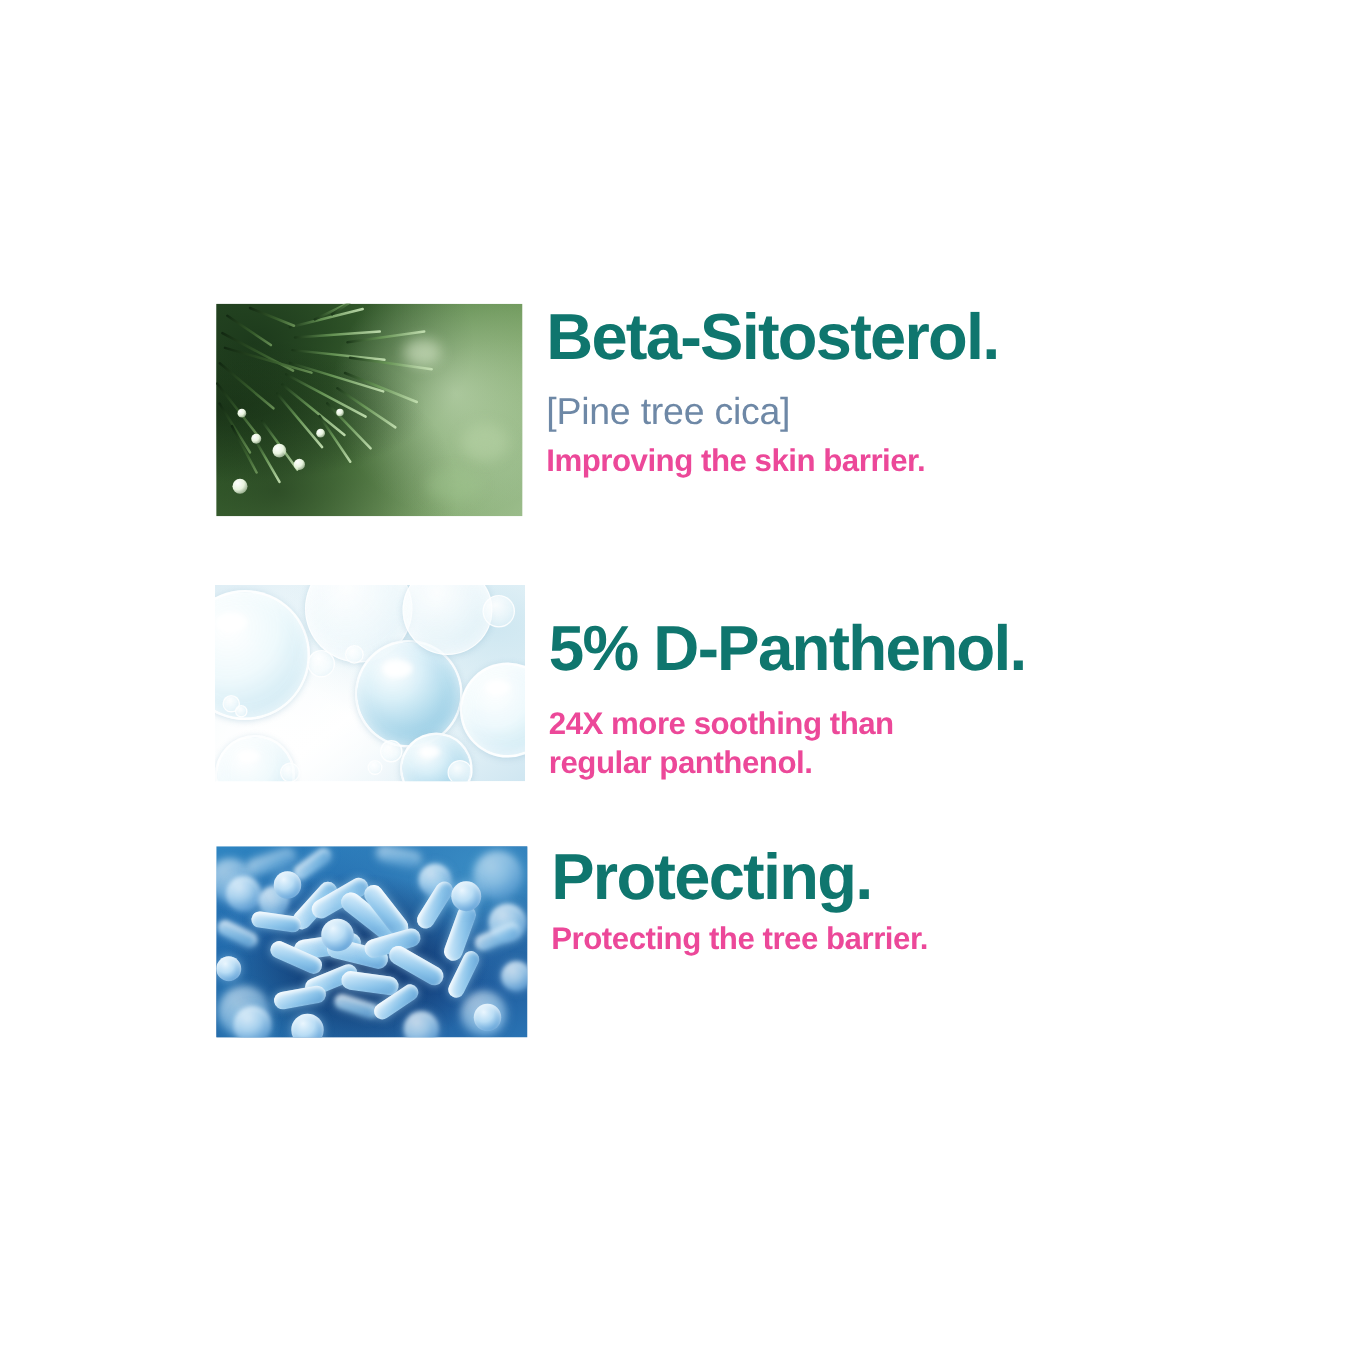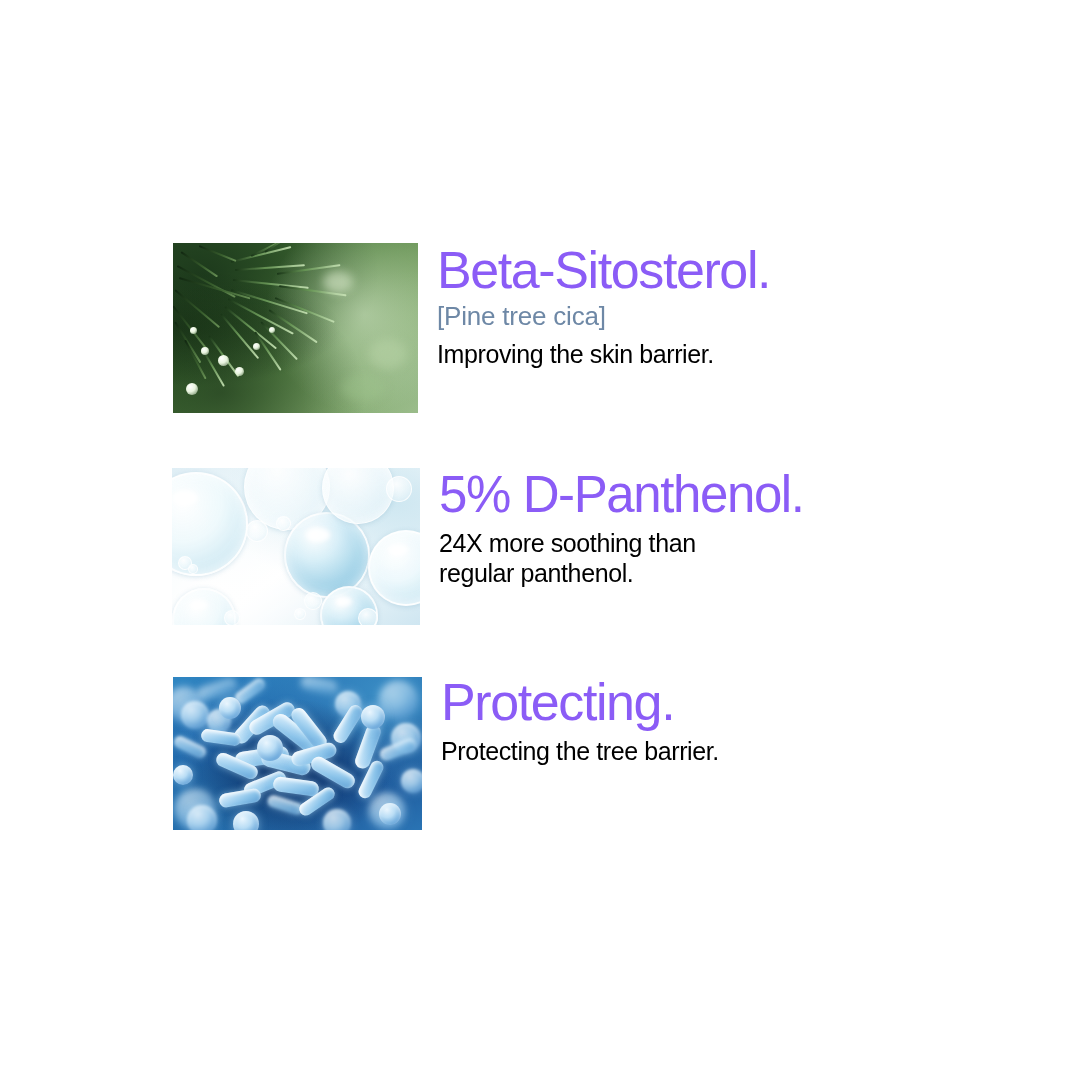--- a/index.html
+++ b/index.html
@@ -22,21 +22,21 @@
     background: #ffffff;
   }
 
   
   .row {
     position: absolute;
     display: flex;
     align-items: flex-start;
   }
   #row-0 { left: 173px; top: 243px; }
-  #row-1 { left: 172px; top: 468px; }
+  #row-1 { left: 172px; top: 468px; align-items: flex-end; }
   #row-2 { left: 173px; top: 677px; }
 
   .thumb {
     position: relative;
     overflow: hidden;
     flex: none;
     background: #ffffff;
   }
   #row-0 .thumb { width: 245px; height: 170px; }
   #row-1 .thumb { width: 248px; height: 157px; }
@@ -44,51 +44,51 @@
 
   .copy {
     flex: none;
     padding-left: 19px;
   }
   #row-0 .copy { padding-top: 2px; }
   #row-1 .copy { padding-top: 2px; }
   #row-2 .copy { padding-top: 0px; }
 
   .headline {
-    color: #8b5cf6;
-    font-weight: 400;
+    color: #0f766e;
+    font-weight: 700;
     font-size: 52px;
     line-height: 0.98;
     letter-spacing: -1.4px;
     white-space: nowrap;
     margin: 0;
   }
   #row-1 .headline { font-size: 51px; }
   #row-2 .headline { font-size: 52px; }
 
   .bracket {
     color: #6e88a6;
     font-weight: 400;
-    font-size: 26px;
+    font-size: 30px;
     line-height: 1.18;
     letter-spacing: -0.2px;
-    margin: 5px 0 0 0;
+    margin: 16px 0 0 0;
     white-space: nowrap;
   }
 
   .desc {
-    color: #000000;
-    font-weight: 400;
+    color: #ec4899;
+    font-weight: 700;
     font-size: 25px;
     line-height: 1.22;
     letter-spacing: -0.4px;
     margin: 7px 0 0 0;
     white-space: pre-line;
   }
-  #row-1 .desc { margin-top: 8px; font-size: 25px; }
+  #row-1 .desc { margin-top: 20px; font-size: 25px; }
   #row-2 .desc { margin-top: 8px; font-size: 25px; }
 
   
   .art-pine {
     position: absolute;
     inset: 0;
     background:
       radial-gradient(circle at 78% 42%, rgba(208,228,196,0.60) 0%, rgba(208,228,196,0) 46%),
       radial-gradient(circle at 96% 80%, rgba(150,186,140,0.45) 0%, rgba(150,186,140,0) 40%),
       radial-gradient(ellipse at 12% 18%, #1d3a1c 0%, rgba(29,58,28,0) 58%),

